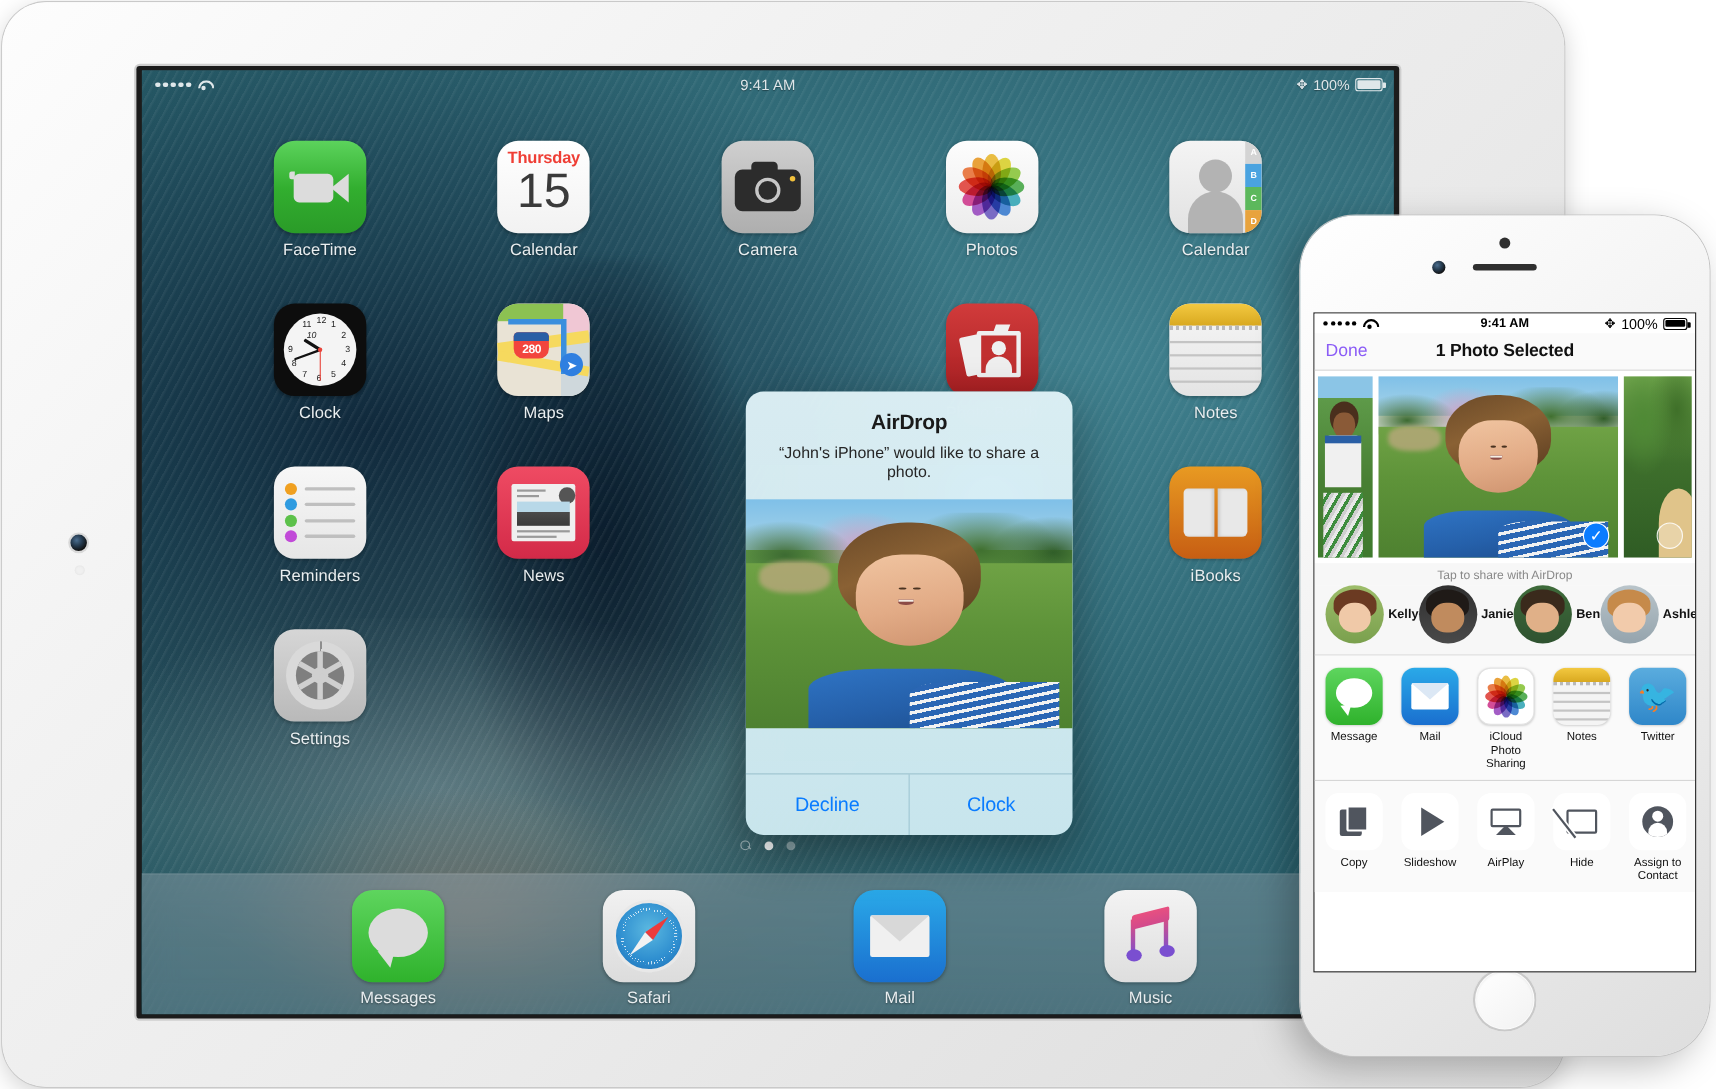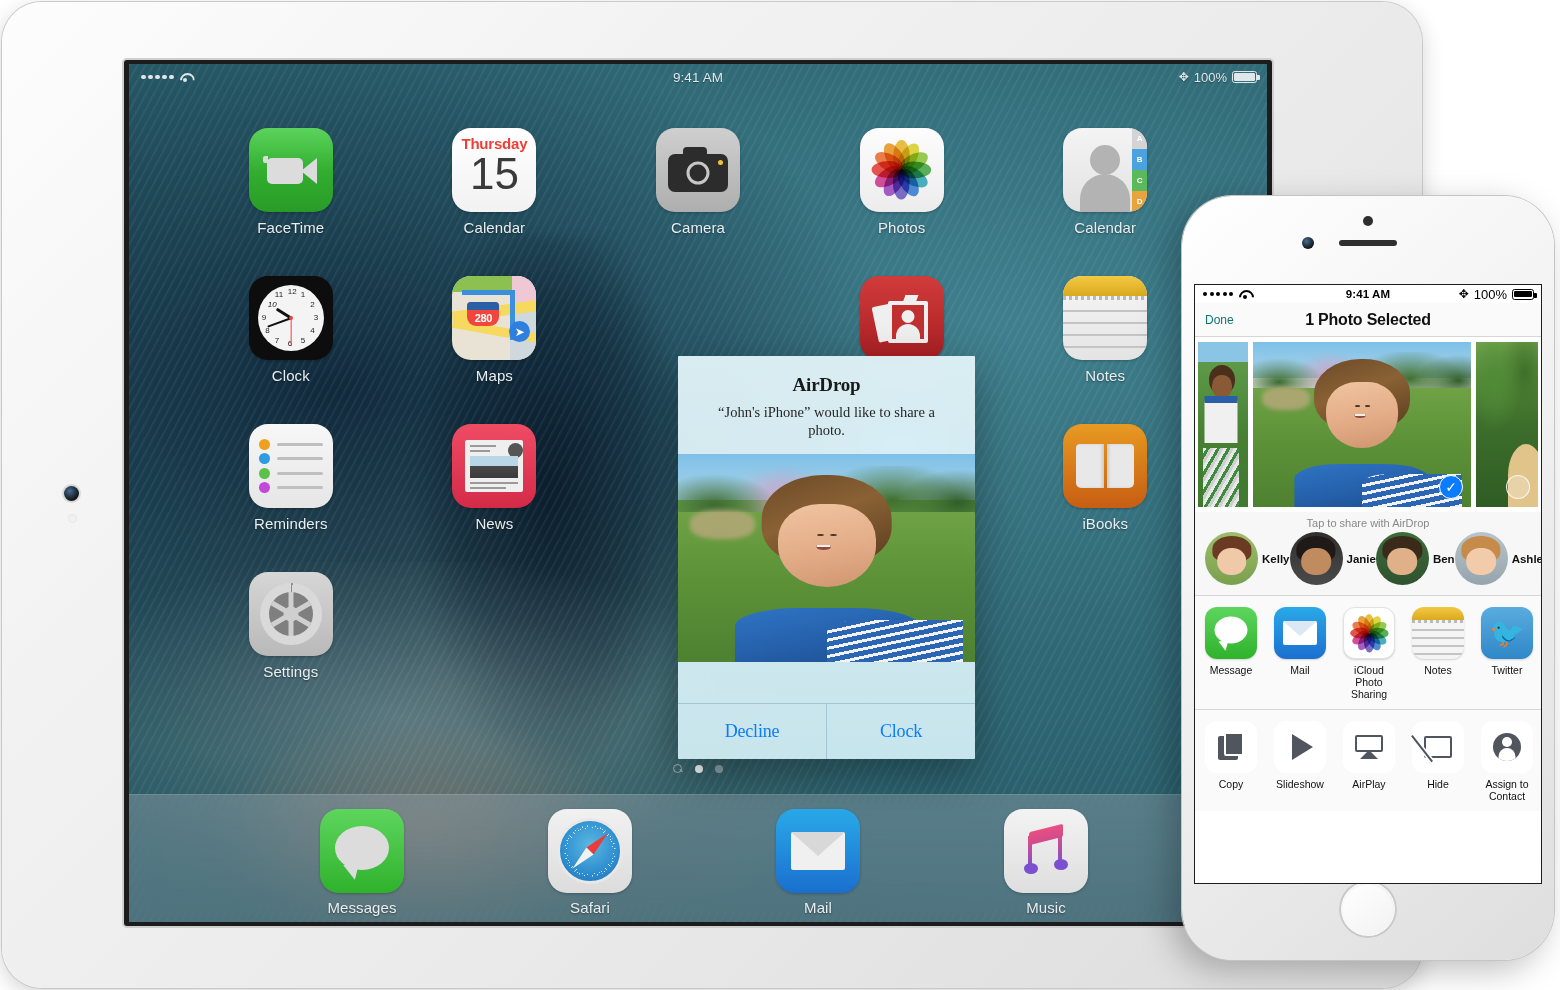--- a/index.html
+++ b/index.html
@@ -245,24 +245,23 @@
   .ic-music{ background:linear-gradient(180deg,#f3f3f3 0%,#dedede 100%); }
   .mu-note{ position:absolute; left:50%; top:50%; transform:translate(-50%,-50%); width:44px; height:46px; }
   .mu-stem{ position:absolute; width:4px; height:34px; background:linear-gradient(180deg,#e0507f 0%,#7a4fd0 100%); }
   .mu-head{ position:absolute; bottom:0; width:14px; height:11px; border-radius:50%; background:#7a4fd0; }
   .mu-flag{ position:absolute; left:5px; top:0; width:34px; height:13px; background:linear-gradient(180deg,#e85080 0%,#d14a8c 100%); transform:skewY(-14deg); border-radius:2px; }
 
   
   .airdrop{
     position:absolute; left:549px; top:292px; width:297px; height:403px;
     background:linear-gradient(180deg, rgba(224,242,247,.96) 0%, rgba(208,236,243,.95) 100%);
-    border-radius:1px; overflow:hidden;
+    border-radius:16px; overflow:hidden;
     box-shadow:0 14px 42px rgba(0,0,0,.34);
     backdrop-filter:blur(18px);
-    font-family:Liberation Serif, serif;
   }
   .ad-title{ text-align:center; font-size:19px; font-weight:700; color:#1a1a1a; padding-top:18px; letter-spacing:-.2px; }
   .ad-sub{ text-align:center; font-size:14.5px; color:#262626; padding:7px 26px 0; line-height:18px; }
   .ad-photo{
     position:absolute; left:0; top:98px; width:100%; height:208px; overflow:hidden;
     background:linear-gradient(180deg,#86c4e8 0%,#86c4e8 16%,#6fa84e 16%,#4f8c35 100%);
   }
   .ad-actions{
     position:absolute; left:0; bottom:0; width:100%; height:56px; display:flex;
     border-top:1px solid rgba(120,170,185,.5);
@@ -336,21 +335,21 @@
   .ip-status .wifi::after{ background:#000; }
   .ip-status .batt{ border-color:#000; width:22px; height:11px; }
   .ip-status .batt::after{ background:#000; }
   .ip-status .batt > i{ background:#000; width:17.6px; }
   .ip-status .st-center{ font-size:11.5px; font-weight:600; }
 
   .ip-nav{
     height:34px; display:flex; align-items:center; position:relative;
     border-bottom:1px solid #d6d6d6; background:#fafafa;
   }
-  .ip-done{ position:absolute; left:10px; font-size:12px; color:#0f766e; cursor:pointer; }
+  .ip-done{ position:absolute; left:10px; font-size:16px; color:#8b5cf6; cursor:pointer; }
   .ip-navtitle{ width:100%; text-align:center; font-size:16px; font-weight:600; color:#111; letter-spacing:-.2px; }
 
   .ip-strip{ height:175px; display:flex; gap:5px; padding:5px 0 5px 3px; background:#fff; overflow:hidden; }
   .strip-cell{ position:relative; overflow:hidden; flex:0 0 auto; }
   .strip-cell.side{ width:50px; }
   .strip-cell.main{ width:218px; }
   .strip-cell.side2{ width:62px; }
   .check{
     position:absolute; right:8px; bottom:8px; width:24px; height:24px; border-radius:50%;
     background:#0a7cff; border:1.6px solid #fff; display:flex; align-items:center; justify-content:center;
@@ -521,21 +520,21 @@
           <div class="clock-face" id="clockface">
               <div class="cl-num" style="left: 43px; top: 5.48334px;">1</div>
               <div class="cl-num" style="left: 52.5167px; top: 15px;">2</div>
               <div class="cl-num" style="left: 56px; top: 28px;">3</div>
               <div class="cl-num" style="left: 52.5167px; top: 41px;">4</div>
               <div class="cl-num" style="left: 43px; top: 50.5167px;">5</div>
               <div class="cl-num" style="left: 30px; top: 54px;">6</div>
               <div class="cl-num" style="left: 17px; top: 50.5167px;">7</div>
               <div class="cl-num" style="left: 7.48334px; top: 41px;">8</div>
               <div class="cl-num" style="left: 4px; top: 28px;">9</div>
-              <div class="cl-num" style="left: 10px; top: 15px; font-style: italic;">10</div>
+              <div class="cl-num" style="left: 21px; top: 15px; font-style: italic;">10</div>
               <div class="cl-num" style="left: 17px; top: 5.48334px;">11</div>
               <div class="cl-num" style="left: 30px; top: 2px;">12</div>
               <div class="cl-hand" style="width: 3px; height: 17px; transform: translate(-50%, -100%) rotate(-58deg);"></div>
               <div class="cl-hand" style="width: 2.4px; height: 25px; transform: translate(-50%, -100%) rotate(-110deg);"></div>
               <div class="cl-sec" style="transform: translate(-50%, -100%) rotate(180deg);"></div>
               <div class="cl-pin"></div>
             </div>
         </div>
         <div class="app-label">Clock</div>
       </div>

